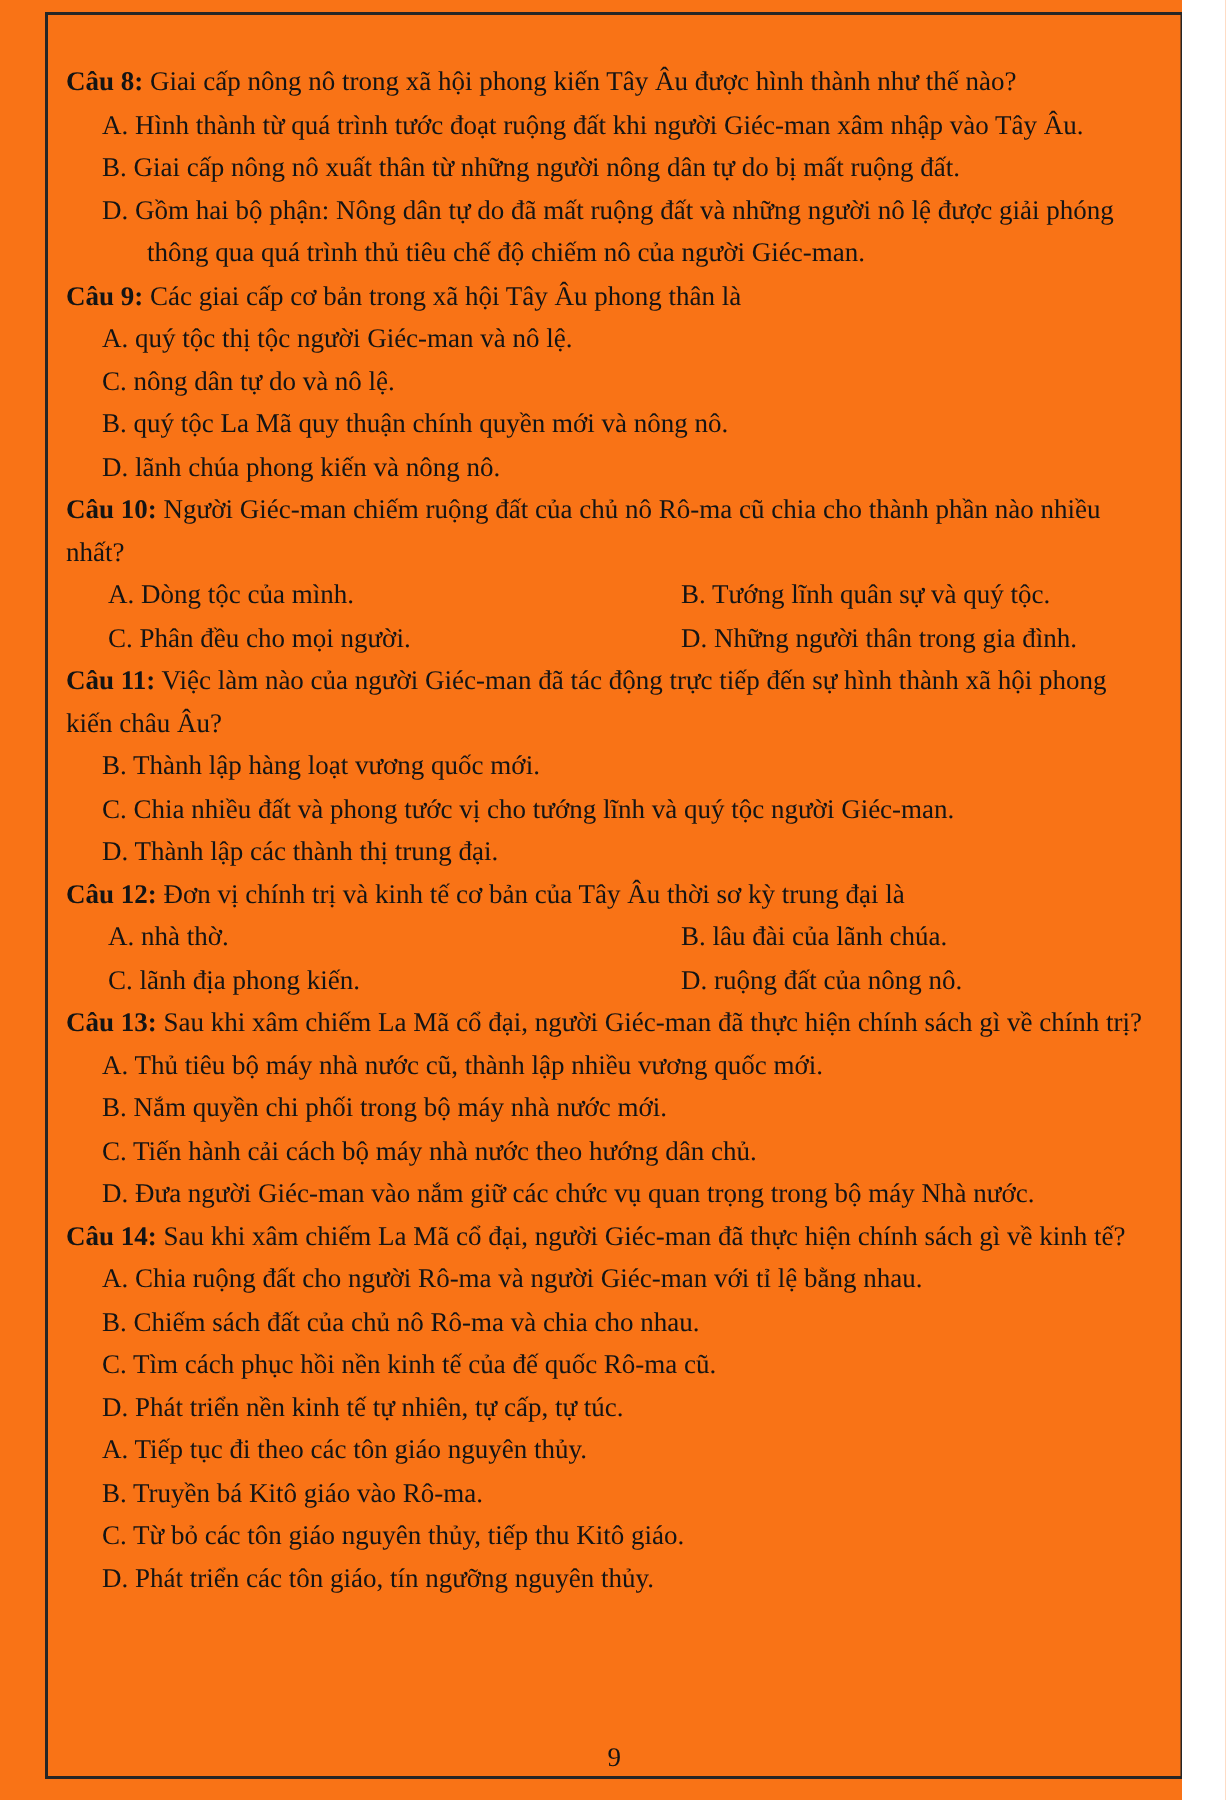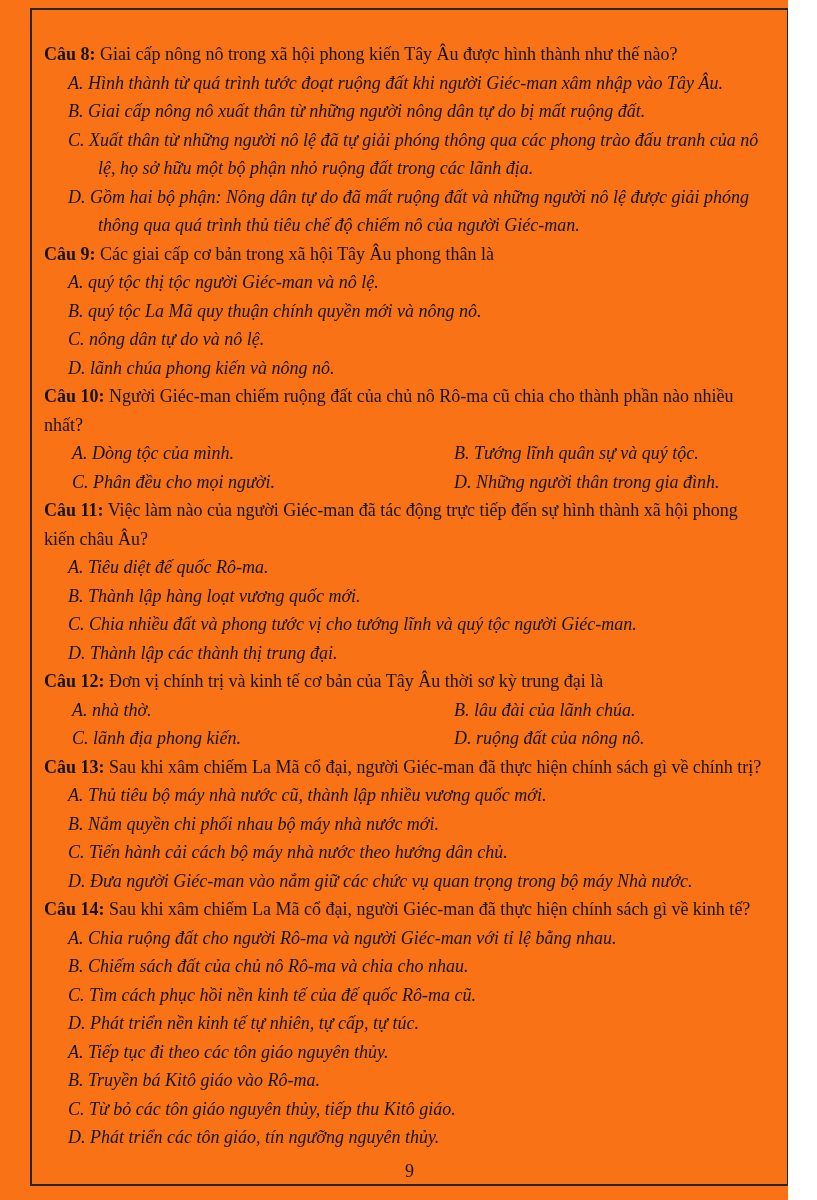--- a/index.html
+++ b/index.html
@@ -29,21 +29,20 @@
     line-height: 28.5px;
   }
   .question { }
   .q-line {
     padding-left: 12px;
   }
   .q-line b { font-weight: bold; }
   .option {
     padding-left: 66px;
     text-indent: -30px;
-    font-style: italic;
   }
   .options.two-col {
     display: grid;
     grid-template-columns: 382px 1fr;
   }
   .options.two-col .option {
     padding-left: 40px;
     text-indent: 0;
   }
   .page-number {
@@ -58,65 +57,63 @@
 <body>
 
 <div class="sheet">
   <div class="frame">
     <div class="content">
         <div class="question">
           <p class="q-line"><b>Câu 8:</b> <span>Giai cấp nông nô trong xã hội phong kiến Tây Âu được hình thành như thế nào?</span></p>
           <div class="options">
             <p class="option">A. Hình thành từ quá trình tước đoạt ruộng đất khi người Giéc-man xâm nhập vào Tây Âu.</p>
             <p class="option">B. Giai cấp nông nô xuất thân từ những người nông dân tự do bị mất ruộng đất.</p>
-            <p class="option">C. Xuất thân từ những người nô lệ đã tự giải phóng thông qua các phong trào đấu tranh của nô lệ, họ sở hữu một bộ phận nhỏ ruộng đất trong các lãnh địa.</p>
             <p class="option">D. Gồm hai bộ phận: Nông dân tự do đã mất ruộng đất và những người nô lệ được giải phóng thông qua quá trình thủ tiêu chế độ chiếm nô của người Giéc-man.</p>
           </div>
         </div>
         <div class="question">
           <p class="q-line"><b>Câu 9:</b> <span>Các giai cấp cơ bản trong xã hội Tây Âu phong thân là</span></p>
           <div class="options">
             <p class="option">A. quý tộc thị tộc người Giéc-man và nô lệ.</p>
+            <p class="option">C. nông dân tự do và nô lệ.</p>
             <p class="option">B. quý tộc La Mã quy thuận chính quyền mới và nông nô.</p>
-            <p class="option">C. nông dân tự do và nô lệ.</p>
             <p class="option">D. lãnh chúa phong kiến và nông nô.</p>
           </div>
         </div>
         <div class="question">
           <p class="q-line"><b>Câu 10:</b> <span>Người Giéc-man chiếm ruộng đất của chủ nô Rô-ma cũ chia cho thành phần nào nhiều nhất?</span></p>
           <div class="options two-col">
             <p class="option">A. Dòng tộc của mình.</p>
             <p class="option">B. Tướng lĩnh quân sự và quý tộc.</p>
             <p class="option">C. Phân đều cho mọi người.</p>
             <p class="option">D. Những người thân trong gia đình.</p>
           </div>
         </div>
         <div class="question">
           <p class="q-line"><b>Câu 11:</b> <span>Việc làm nào của người Giéc-man đã tác động trực tiếp đến sự hình thành xã hội phong kiến châu Âu?</span></p>
           <div class="options">
-            <p class="option">A. Tiêu diệt đế quốc Rô-ma.</p>
             <p class="option">B. Thành lập hàng loạt vương quốc mới.</p>
             <p class="option">C. Chia nhiều đất và phong tước vị cho tướng lĩnh và quý tộc người Giéc-man.</p>
             <p class="option">D. Thành lập các thành thị trung đại.</p>
           </div>
         </div>
         <div class="question">
           <p class="q-line"><b>Câu 12:</b> <span>Đơn vị chính trị và kinh tế cơ bản của Tây Âu thời sơ kỳ trung đại là</span></p>
           <div class="options two-col">
             <p class="option">A. nhà thờ.</p>
             <p class="option">B. lâu đài của lãnh chúa.</p>
             <p class="option">C. lãnh địa phong kiến.</p>
             <p class="option">D. ruộng đất của nông nô.</p>
           </div>
         </div>
         <div class="question">
           <p class="q-line"><b>Câu 13:</b> <span>Sau khi xâm chiếm La Mã cổ đại, người Giéc-man đã thực hiện chính sách gì về chính trị?</span></p>
           <div class="options">
             <p class="option">A. Thủ tiêu bộ máy nhà nước cũ, thành lập nhiều vương quốc mới.</p>
-            <p class="option">B. Nắm quyền chi phối nhau bộ máy nhà nước mới.</p>
+            <p class="option">B. Nắm quyền chi phối trong bộ máy nhà nước mới.</p>
             <p class="option">C. Tiến hành cải cách bộ máy nhà nước theo hướng dân chủ.</p>
             <p class="option">D. Đưa người Giéc-man vào nắm giữ các chức vụ quan trọng trong bộ máy Nhà nước.</p>
           </div>
         </div>
         <div class="question">
           <p class="q-line"><b>Câu 14:</b> <span>Sau khi xâm chiếm La Mã cổ đại, người Giéc-man đã thực hiện chính sách gì về kinh tế?</span></p>
           <div class="options">
             <p class="option">A. Chia ruộng đất cho người Rô-ma và người Giéc-man với tỉ lệ bằng nhau.</p>
             <p class="option">B. Chiếm sách đất của chủ nô Rô-ma và chia cho nhau.</p>
             <p class="option">C. Tìm cách phục hồi nền kinh tế của đế quốc Rô-ma cũ.</p>

